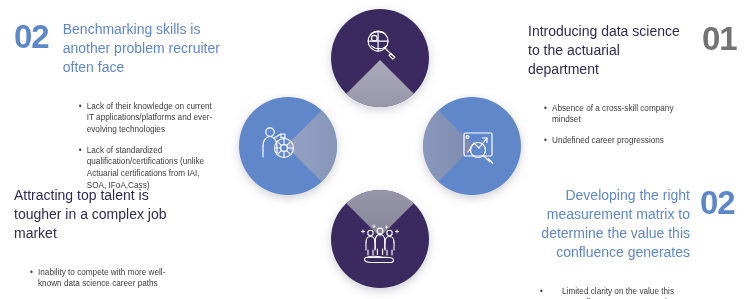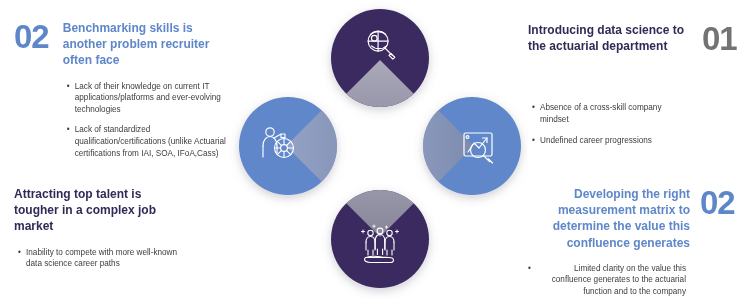--- a/index.html
+++ b/index.html
@@ -19,26 +19,26 @@
   .quadrant{position:absolute;display:flex;}
   .qnum{
     font-size:33px;
     font-weight:bold;
     letter-spacing:-1px;
     line-height:1;
     font-family:"Liberation Sans", sans-serif;
   }
   .qbody{display:flex;flex-direction:column;}
   .qtitle{
-    font-size:12px;
-    font-weight:bold;
+    font-size:14px;
+    font-weight:normal;
     line-height:1.35;
     margin:0 0 8px 0;
   }
-  .bullets{margin:4px;padding:0;list-style:none;}
+  .bullets{margin:16px;padding:0;list-style:none;}
   .bullets li{
     position:relative;
     font-size:8.2px;
     line-height:1.42;
     color:#3c3c3c;
     padding-left:8px;
     margin-bottom:9px;
   }
   .bullets li:last-child{margin-bottom:0;}
   .bullets li::before{
@@ -52,21 +52,21 @@
   
   #q04{left:14px;top:20px;}
   #q04 .qnum{margin-right:14px;}
   #q04 .qbody{width:168px;}
 
   #q03{left:14px;top:186px;}
   #q03 .qnum{margin-right:14px;}
   #q03 .qbody{width:168px;}
 
   #q01{left:528px;top:22px;}
-  #q01 .qbody{width:162px;margin-right:12px;gap:36px;}
+  #q01 .qbody{width:162px;margin-right:12px;}
 
   #q02{left:524px;top:186px;text-align:right;}
   #q02 .qbody{width:166px;margin-right:10px;}
 
   
   .accent-blue .qnum{color:#5e87c9;}
   .accent-blue .qtitle{color:#5e87c9;}
   .accent-navy .qnum{color:#737373;}
   .accent-navy .qtitle{color:#322a56;}
 

